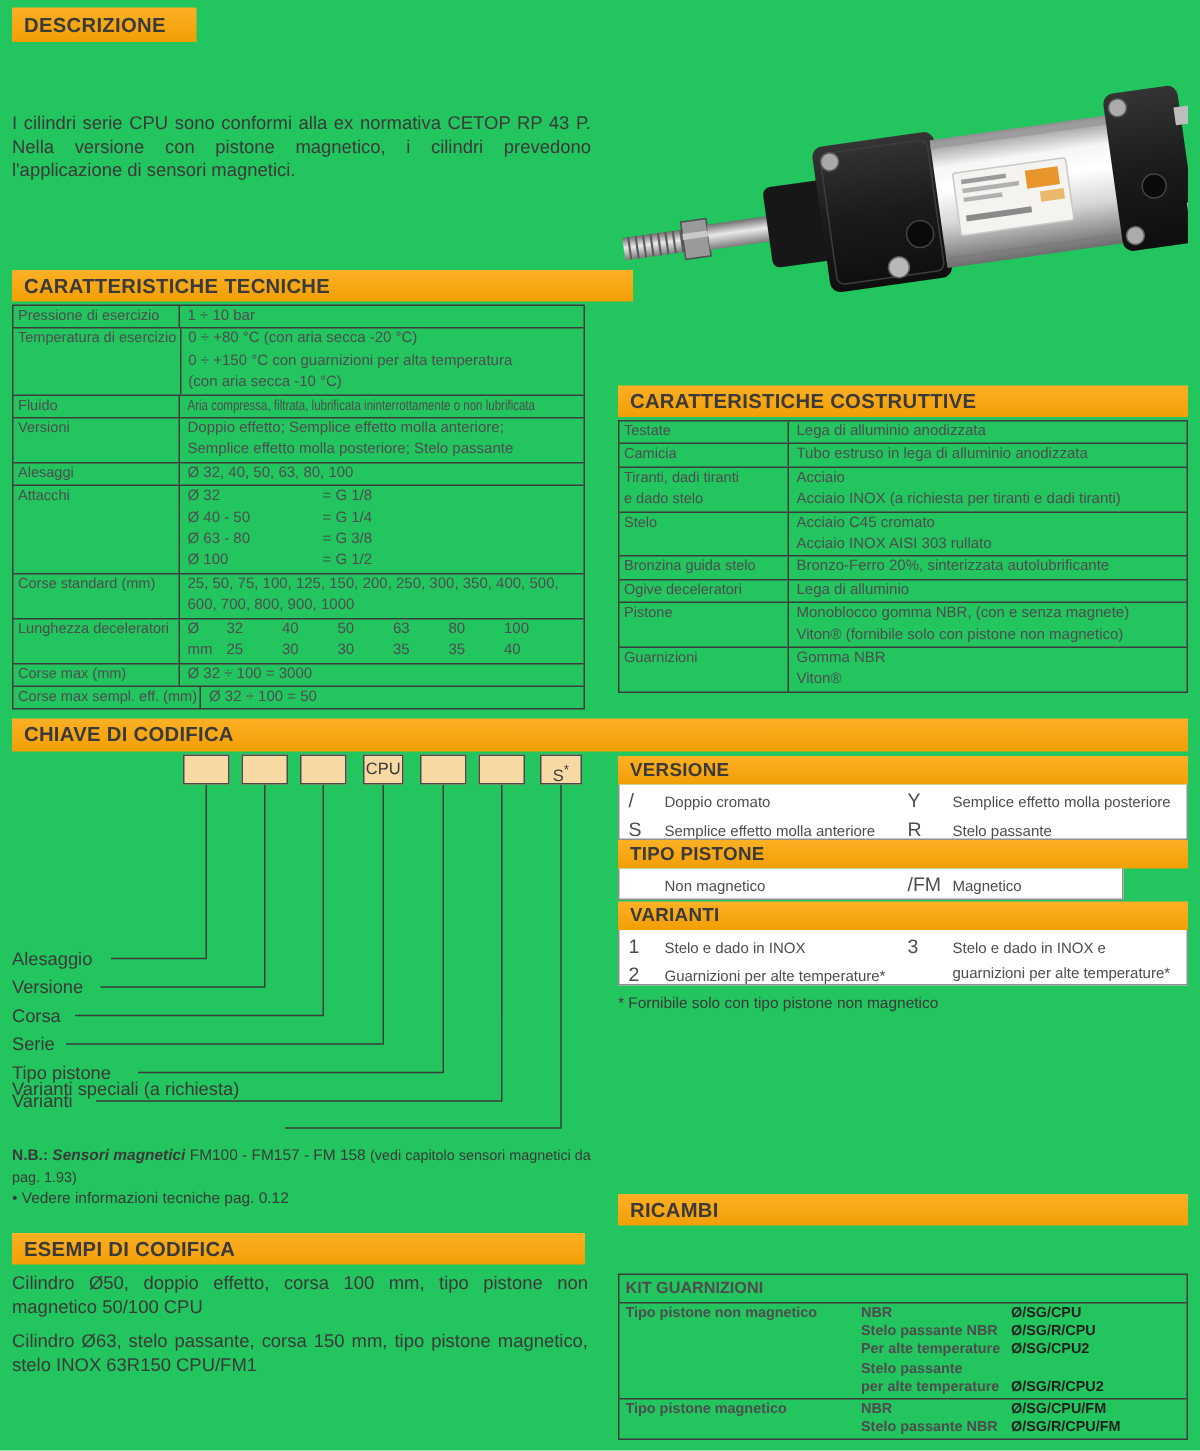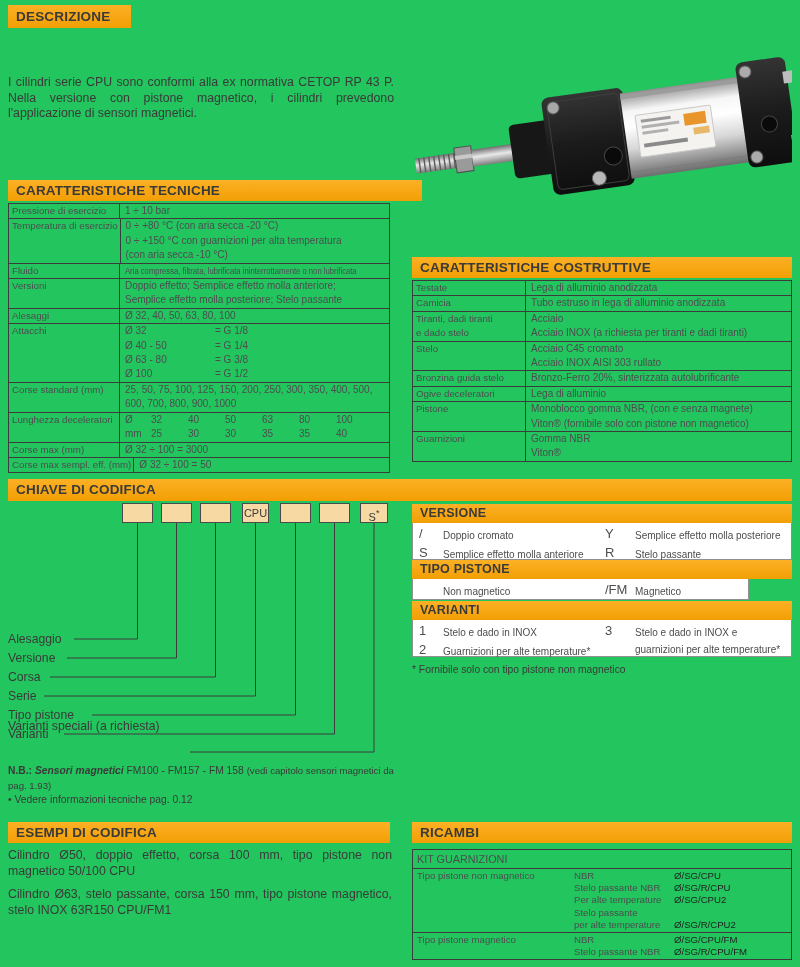--- a/index.html
+++ b/index.html
@@ -409,24 +409,24 @@
   <div class="note" style="left:412px;top:664px;">* Fornibile solo con tipo pistone non magnetico</div>
 
   <div class="band" style="left:8px;top:822px;width:382px;height:21px;">
     <span>ESEMPI DI CODIFICA</span>
   </div>
   <div class="para" style="left:8px;top:848px;width:384px;">
     <p class="esempi-p">Cilindro Ø50, doppio effetto, corsa 100 mm, tipo pistone non magnetico 50/100 CPU</p>
     <p class="esempi-p">Cilindro Ø63, stelo passante, corsa 150 mm, tipo pistone magnetico, stelo INOX 63R150 CPU/FM1</p>
   </div>
 
-  <div class="band" style="left:412px;top:822px;width:380px;height:21px;">
+  <div class="band" style="left:412px;top:796px;width:380px;height:21px;">
     <span>RICAMBI</span>
   </div>
-  <div class="kit" style="left:412px;top:849px;width:380px;" id="kit-table">
+  <div class="kit" style="left:412px;top:849px;width:380px;font-weight:bold;" id="kit-table">
     <div class="kit-head">KIT GUARNIZIONI</div>
     <div id="kit-groups">
         <div class="kit-group">
           <div class="kit-label">Tipo pistone non magnetico</div>
           <div class="kit-rows">
             <div class="kit-row">
               <span class="kit-desc">NBR</span>
               <span class="kit-code">Ø/SG/CPU</span>
             </div>
             <div class="kit-row">

